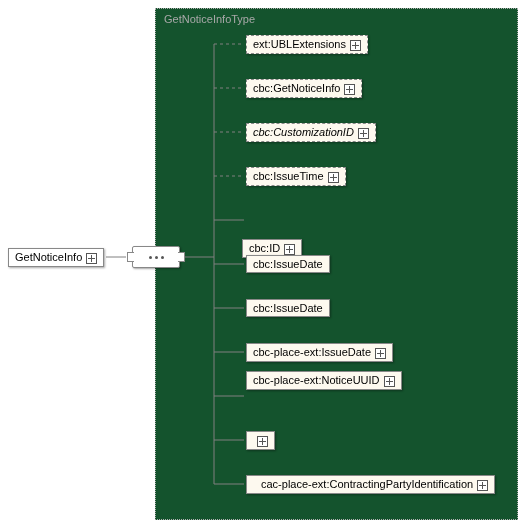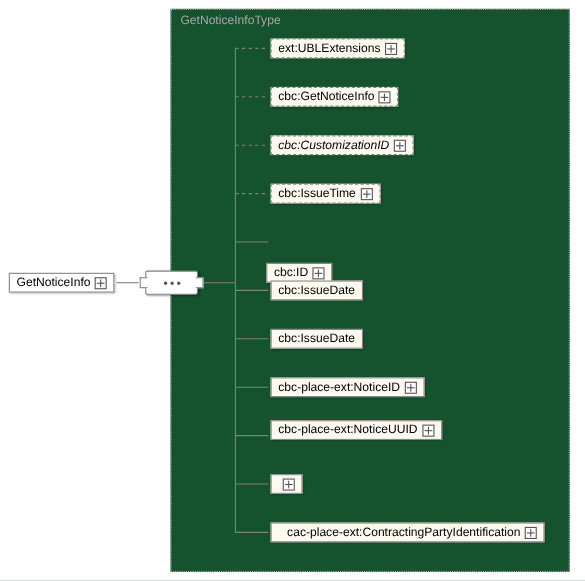--- a/index.html
+++ b/index.html
@@ -136,18 +136,18 @@
   </div>
 
   <div id="children">
       <div class="node" style="left: 246px; top: 35px; border-style: dashed;"><span>ext:UBLExtensions</span><span class="plus"></span></div>
       <div class="node" style="left: 246px; top: 79px; border-style: dashed;"><span>cbc:GetNoticeInfo</span><span class="plus"></span></div>
       <div class="node" style="left: 246px; top: 123px; border-style: dashed; font-style: italic;"><span>cbc:CustomizationID</span><span class="plus"></span></div>
       <div class="node" style="left: 246px; top: 167px; border-style: dashed;"><span>cbc:IssueTime</span><span class="plus"></span></div>
       <div class="node" style="left: 242px; top: 211px; margin-top: 28px;"><span>cbc:ID</span><span class="plus"></span></div>
       <div class="node" style="left: 246px; top: 255px;"><span>cbc:IssueDate</span></div>
       <div class="node" style="left: 246px; top: 299px;"><span>cbc:IssueDate</span></div>
-      <div class="node" style="left: 246px; top: 343px;"><span>cbc-place-ext:NoticeID</span><span class="plus"></span></div>
-      <div class="node" style="left: 246px; top: 382px;"><span>cbc-place-ext:NoticeUUID</span><span class="plus"></span></div>
+      <div class="node" style="left: 246px; top: 343px;"><span>cbc-place-ext:IssueDate</span><span class="plus"></span></div>
+      <div class="node" style="left: 246px; top: 371px;"><span>cbc-place-ext:NoticeUUID</span><span class="plus"></span></div>
       <div class="node" style="left: 246px; top: 431px;"><span class="plus"></span></div>
       <div class="node" style="left: 246px; top: 475px; padding-left: 14px;"><span>cac-place-ext:ContractingPartyIdentification</span><span class="plus"></span></div>
     </div>
 </div>
 
 </body></html>

